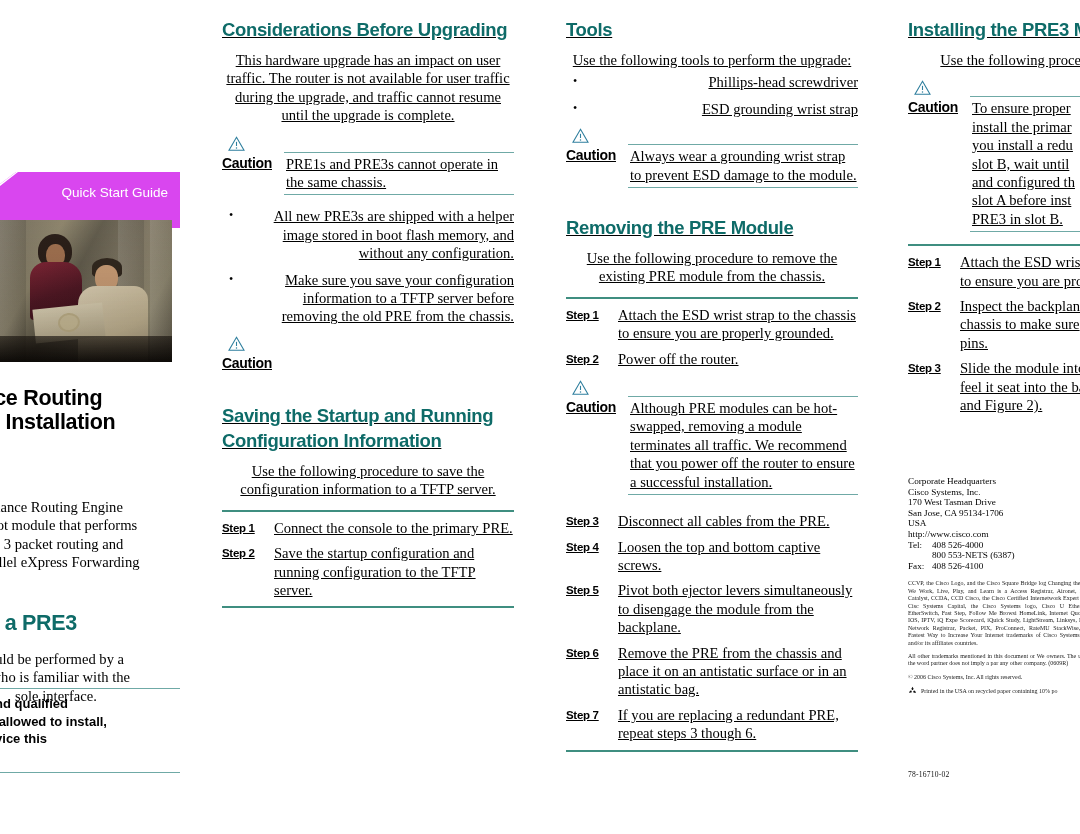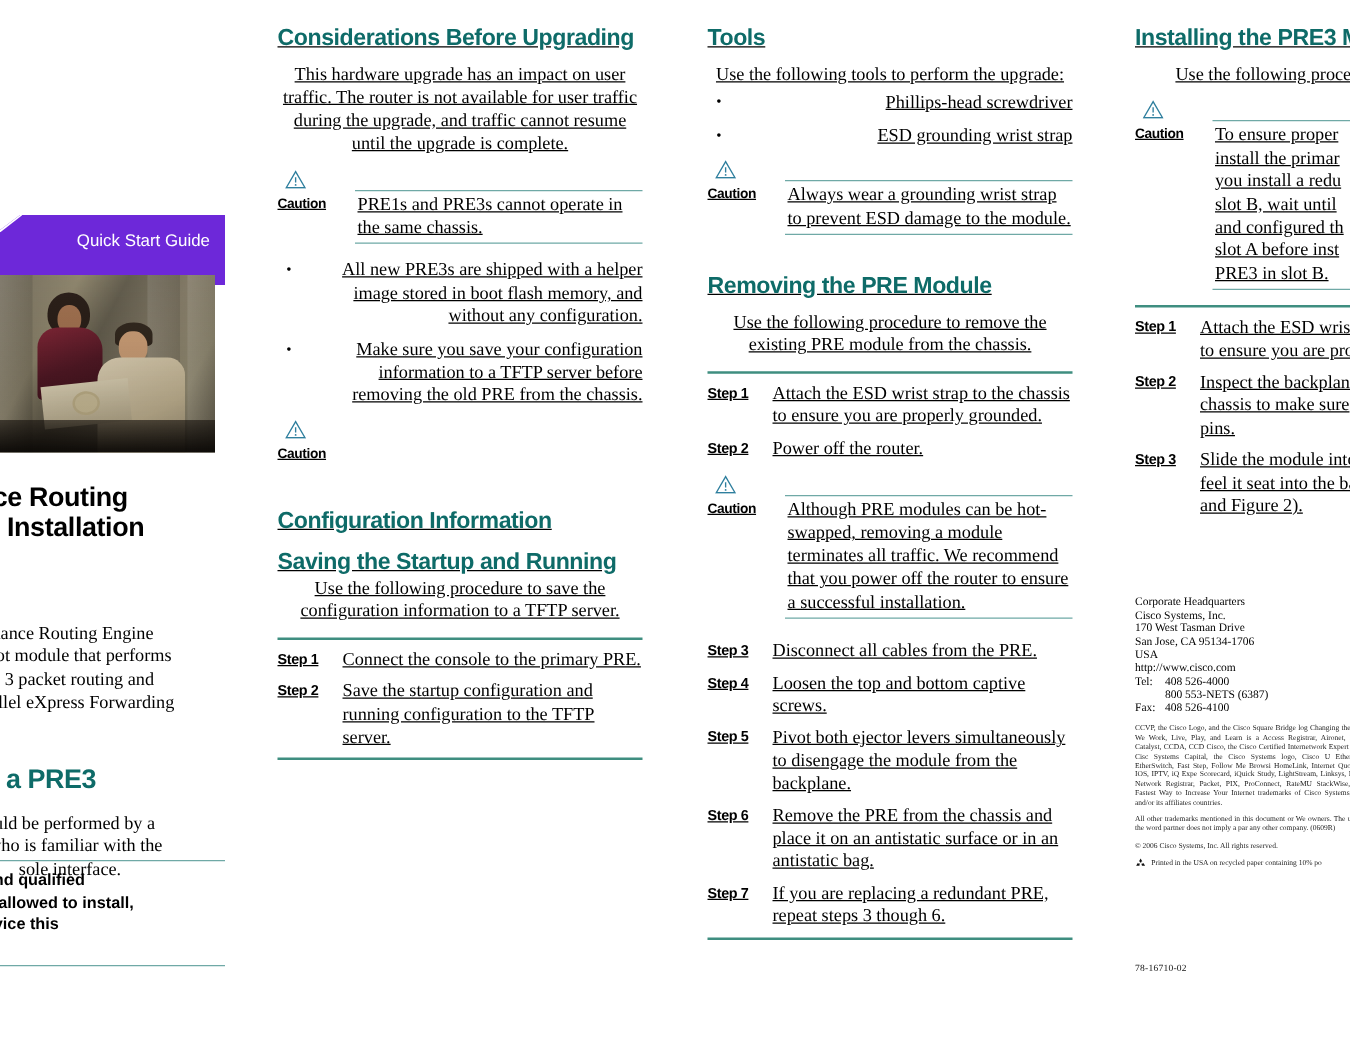--- a/index.html
+++ b/index.html
@@ -95,21 +95,21 @@
     margin-bottom: 1px;
     display: block;
   }
   .caution .crow {
     display: flex;
     align-items: flex-start;
   }
   .caution .clabel {
     font-family: "Liberation Sans", "DejaVu Sans", sans-serif;
     font-weight: bold;
-    font-size: 11px;
+    font-size: 14px;
     line-height: 14px;
     width: 62px;
     flex: 0 0 62px;
     padding-top: 4px;
     letter-spacing: -0.3px;
   }
   .caution .cbody {
     flex: 1 1 auto;
     border-top: 1.4px solid #6fa9a6;
     border-bottom: 1.4px solid #6fa9a6;
@@ -148,21 +148,21 @@
     line-height: 18.4px;
   }
 
   
   .qsg-banner {
     position: absolute;
     left: 0px;
     top: 172px;
     width: 180px;
     height: 56px;
-    background: #6d28d9;
+    background: #d946ef;
     color: #ffffff;
     font-family: "Liberation Sans", "DejaVu Sans", sans-serif;
     font-size: 13.5px;
     line-height: 42px;
     text-align: right;
     padding-right: 12px;
     box-sizing: border-box;
     clip-path: polygon(16px 0, 100% 0, 100% 100%, 0 100%, 0 12px);
   }
   .qsg-banner .notch {
@@ -425,22 +425,22 @@
         <line x1="10" y1="7" x2="10" y2="12" stroke="#2f7f9e" stroke-width="1.3"></line>
         <circle cx="10" cy="14.3" r="0.9" fill="#2f7f9e"></circle>
       </svg>
       <div class="crow">
         <div class="clabel">Caution</div>
       </div>
     </div>
 
     <div style="height:22px"></div>
 
+    <h2 class="sect" style="margin-bottom:2px">Saving the Startup and Running</h2>
     <h2 class="sect">Configuration Information</h2>
-    <h2 class="sect" style="margin-bottom:2px">Saving the Startup and Running</h2>
     <p class="body">Use the following procedure to save the configuration information to a TFTP server.</p>
 
     <div class="steps">
       <div class="step">
         <div class="slabel">Step 1</div>
         <div class="stext">Connect the console to the primary PRE.</div>
       </div>
       <div class="step">
         <div class="slabel">Step 2</div>
         <div class="stext">Save the startup configuration and running configuration to the TFTP server.</div>

